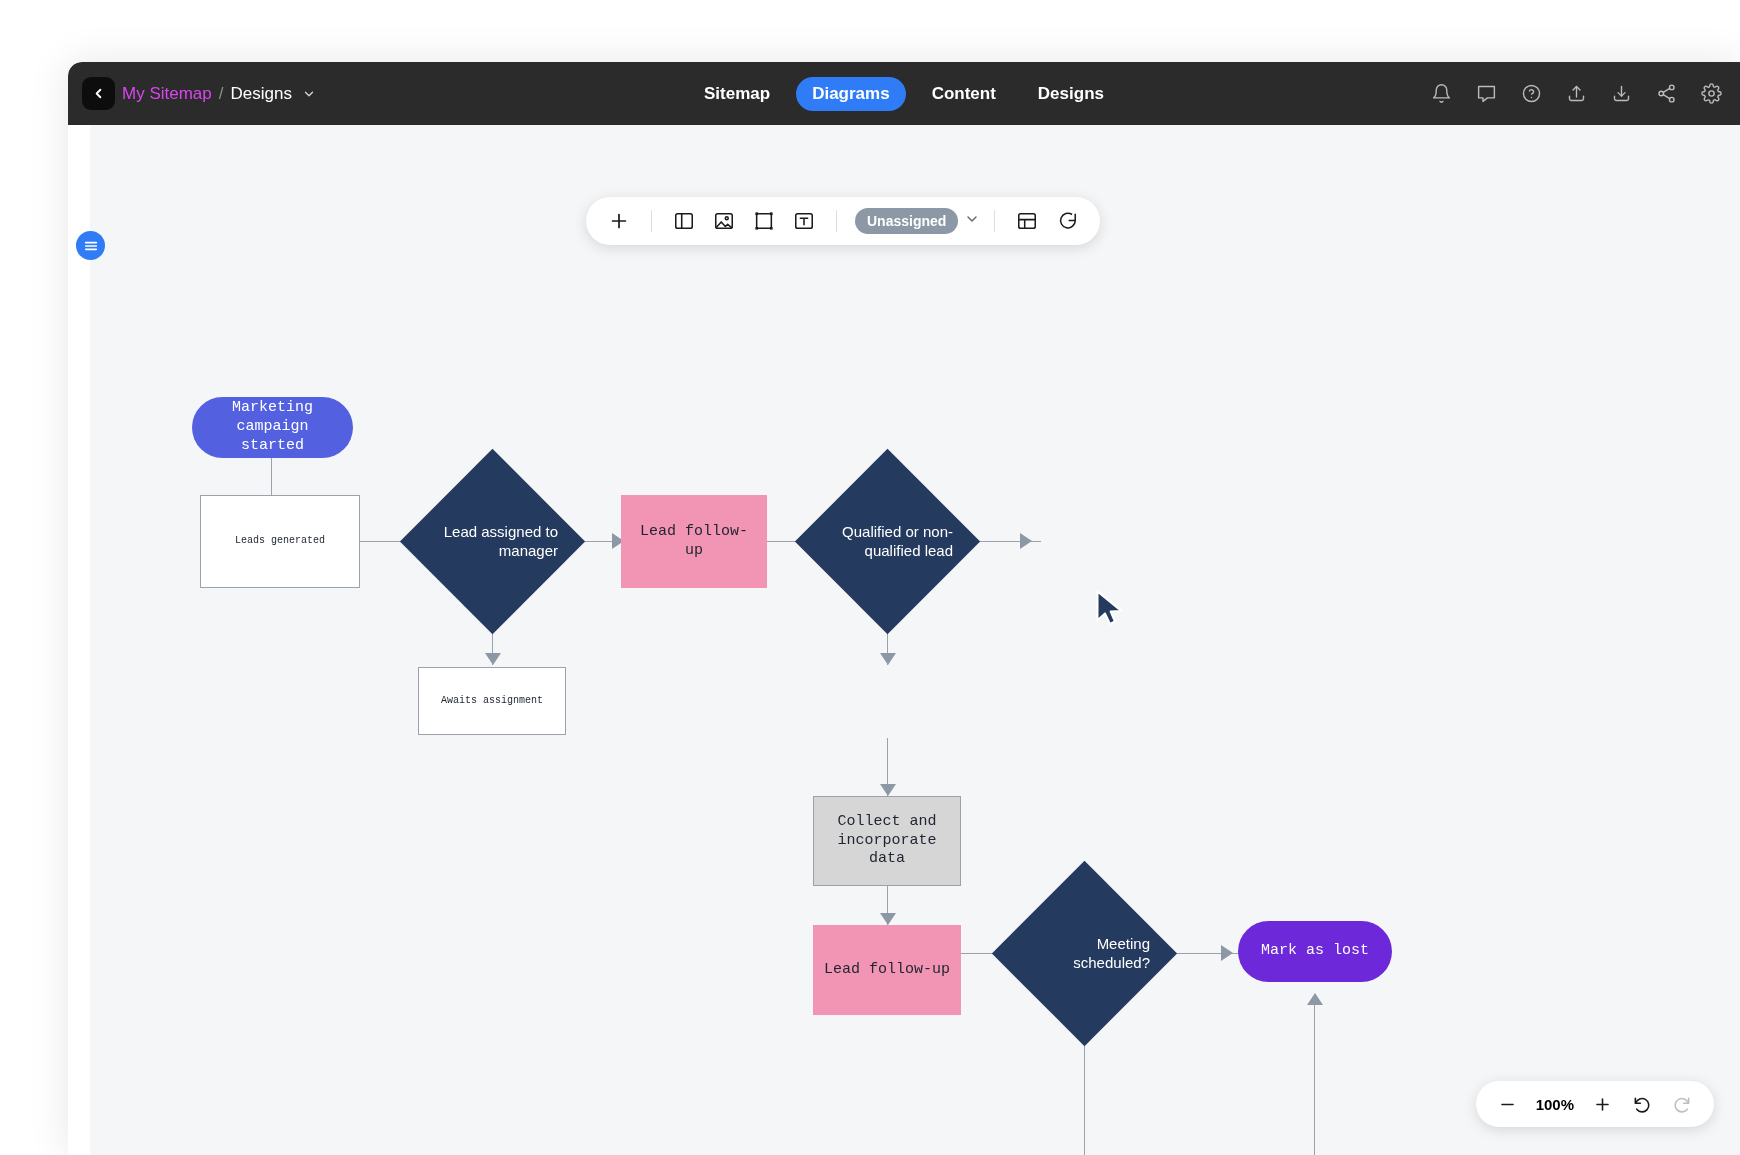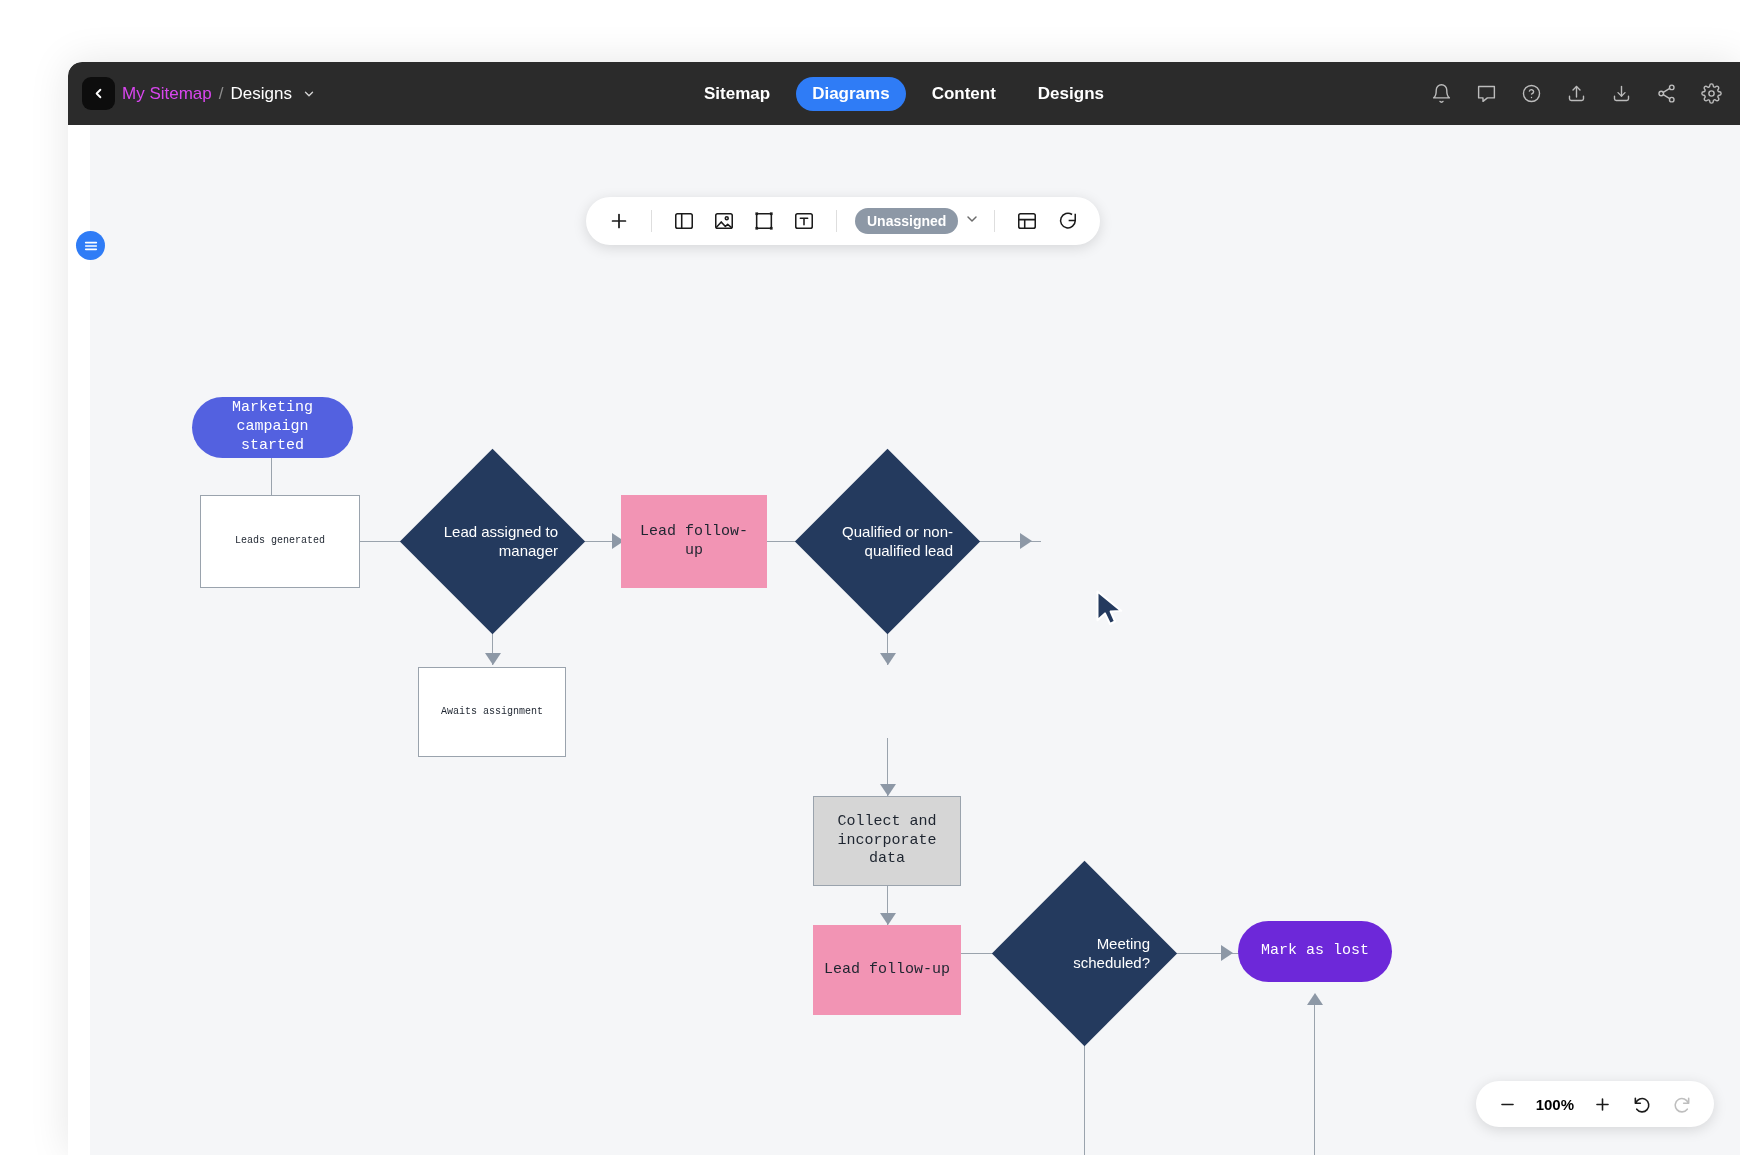--- a/index.html
+++ b/index.html
@@ -424,21 +424,21 @@
           <div class="n-decision-text">Qualified or non-qualified lead</div>
         </div>
 
 
         <div class="cursor-ptr" style="left:1027px; top:465px;">
           <svg width="30" height="38" viewBox="0 0 24 30">
             <path d="M2 1 L2 24 L8 18.5 L12 27 L16 25 L12.5 17 L21 16.5 Z" fill="#243a5e" stroke="#ffffff" stroke-width="1.6" stroke-linejoin="round"></path>
           </svg>
         </div>
 
-        <div class="node n-process" style="left:350px; top:542px; width:148px; height:90px;">
+        <div class="node n-process" style="left:350px; top:542px; width:148px; height:68px;">
           <span class="node-label">Awaits assignment</span>
         </div>
 
 
         <div class="node n-process-gray" style="left:745px; top:671px; width:148px; height:90px;">
           <span class="node-label">Collect and incorporate data</span>
         </div>
 
         <div class="node n-process-pink" style="left:745px; top:800px; width:148px; height:90px;">
           <span class="node-label">Lead follow-up</span>

